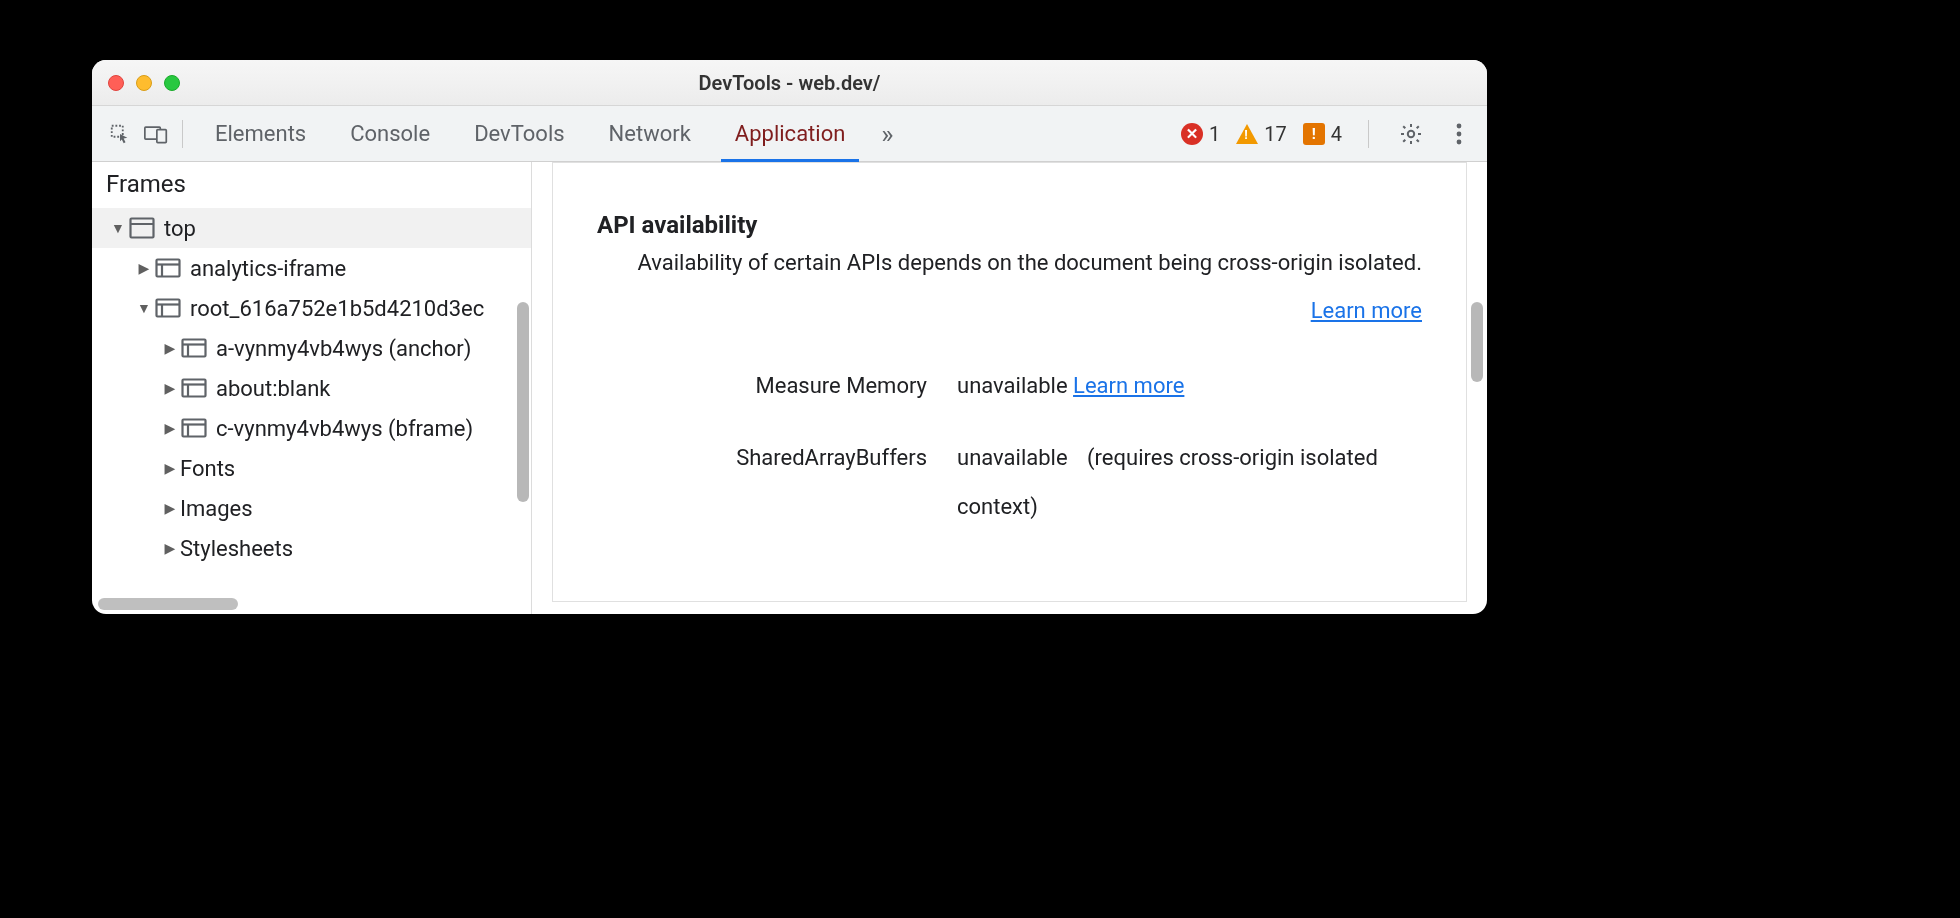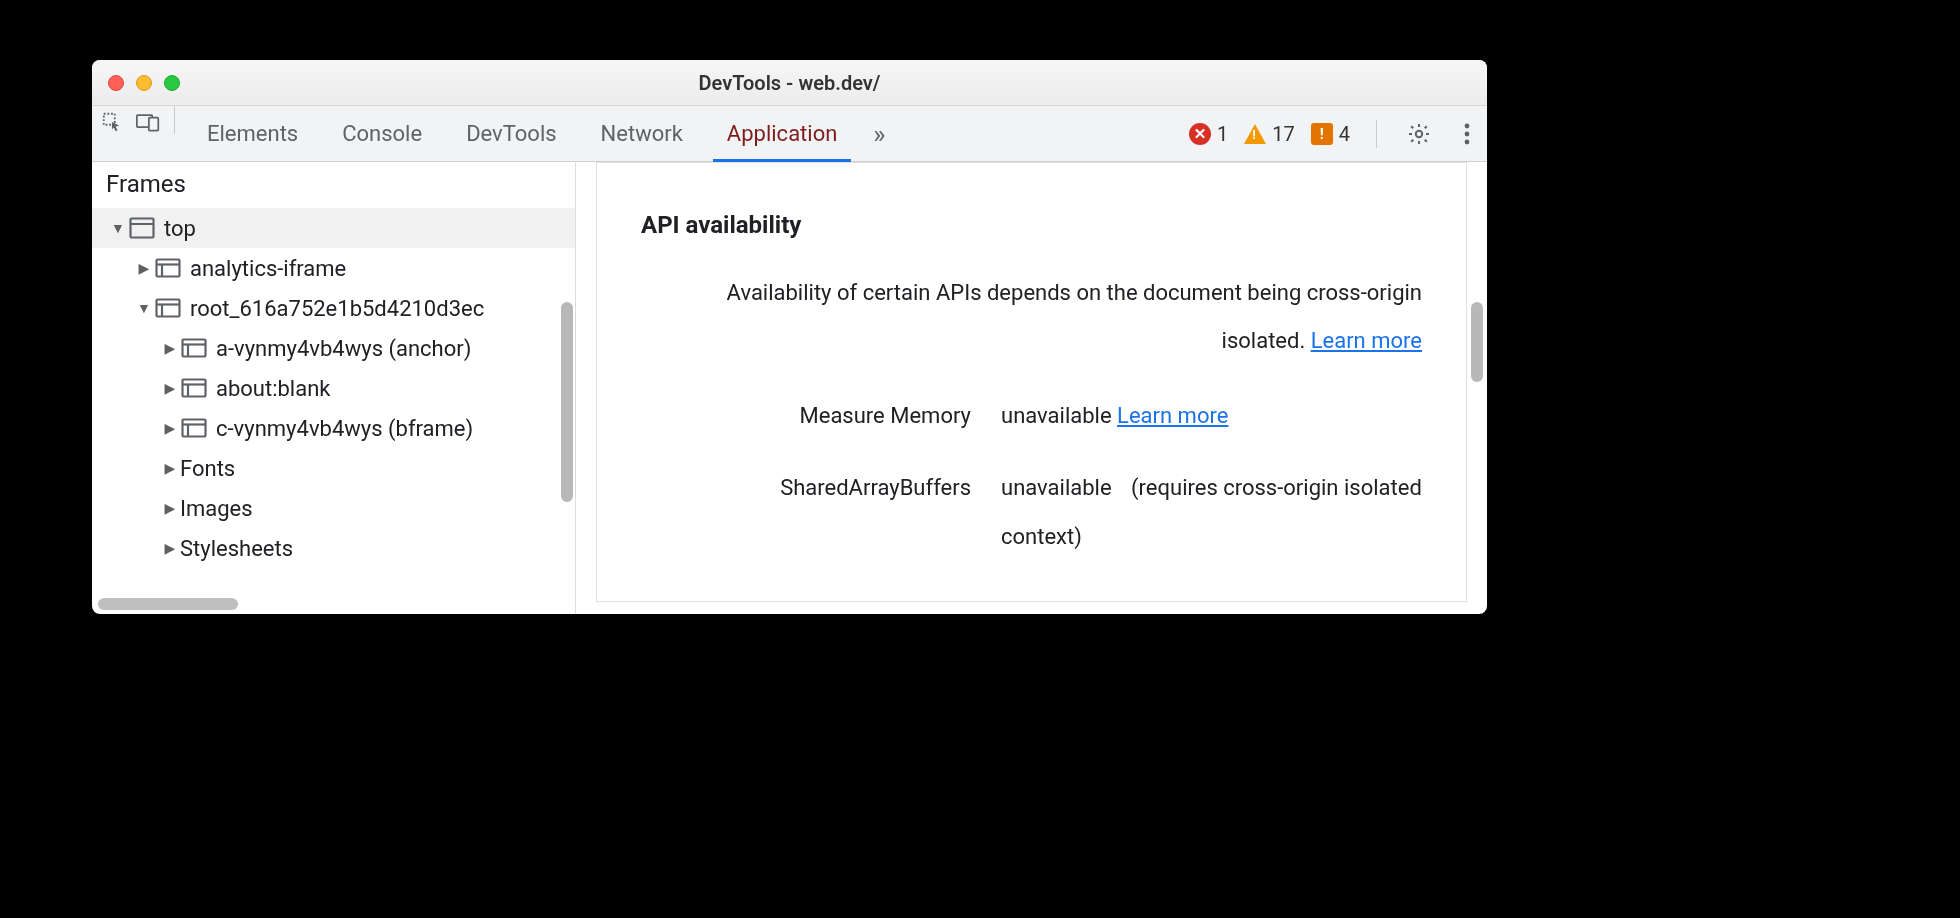--- a/index.html
+++ b/index.html
@@ -13,21 +13,21 @@
     width: 1960px;
     height: 918px;
   }
   .window {
     position: absolute;
     left: 92px;
     top: 60px;
     width: 1395px;
     height: 554px;
     background: #fff;
-    border-radius: 8px;
+    border-radius: 14px;
     box-shadow: 0 18px 50px rgba(0,0,0,0.5);
     overflow: hidden;
     display: flex;
     flex-direction: column;
   }
   
   .titlebar {
     height: 46px;
     background: linear-gradient(#f6f6f6,#ececec);
     border-bottom: 1px solid #d6d6d6;
@@ -52,21 +52,22 @@
     font-size: 20px;
     font-weight: 600;
     color: #333;
   }
   
   .toolbar {
     height: 56px;
     background: #f1f3f4;
     border-bottom: 1px solid #d0d0d0;
     display: flex;
-    padding: 0 4px;
+    align-items: center;
+    padding: 0 12px;
     gap: 0;
   }
   .tool-icon {
     width: 32px; height: 32px;
     display: flex; align-items: center; justify-content: center;
     cursor: pointer;
     color: #555;
   }
   .tool-icon + .tool-icon { margin-left: 4px; }
   .vsep {
@@ -121,21 +122,21 @@
   .badge-issue { width:22px;height:22px;background:#e37400;color:#fff;display:inline-flex;align-items:center;justify-content:center;font-size:15px;font-weight:700;border-radius:3px;}
   .gear-icon, .kebab-icon { width:32px;height:32px;display:flex;align-items:center;justify-content:center;cursor:pointer;color:#5f6368;}
 
   
   .body {
     flex: 1;
     display: flex;
     min-height: 0;
   }
   .sidebar {
-    width: 484px;
+    width: 440px;
     border-right: 1px solid #dcdcdc;
     overflow: hidden;
     position: relative;
     display:flex;
     flex-direction:column;
   }
   .sidebar-header {
     font-size: 24px;
     font-weight: 400;
     color: #202124;
@@ -194,21 +195,20 @@
     border-right: 1px solid #e0e0e0;
     border-bottom: 1px solid #e0e0e0;
     border-top: 1px solid #e0e0e0;
     padding: 48px 44px 24px 44px;
     overflow:hidden;
   }
   .section-title {
     font-size: 24px;
     font-weight: 700;
     color: #202124;
-    margin-bottom: 30px;
   }
   .section-desc {
     font-size: 22px;
     color: #202124;
     line-height: 2.2;
     margin-bottom: 26px;
     text-align: right;
   }
   a.link { color:#1a73e8; text-decoration: underline; cursor:pointer; }
   .kv-table { width:100%; }

